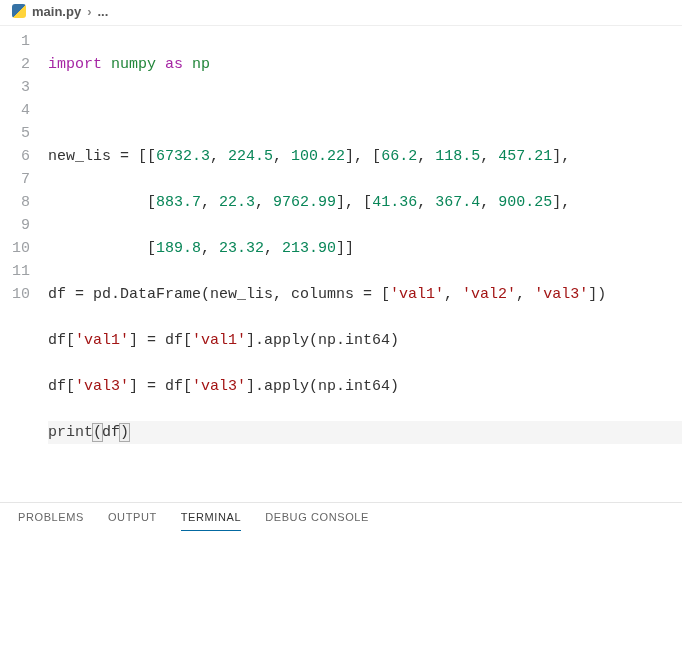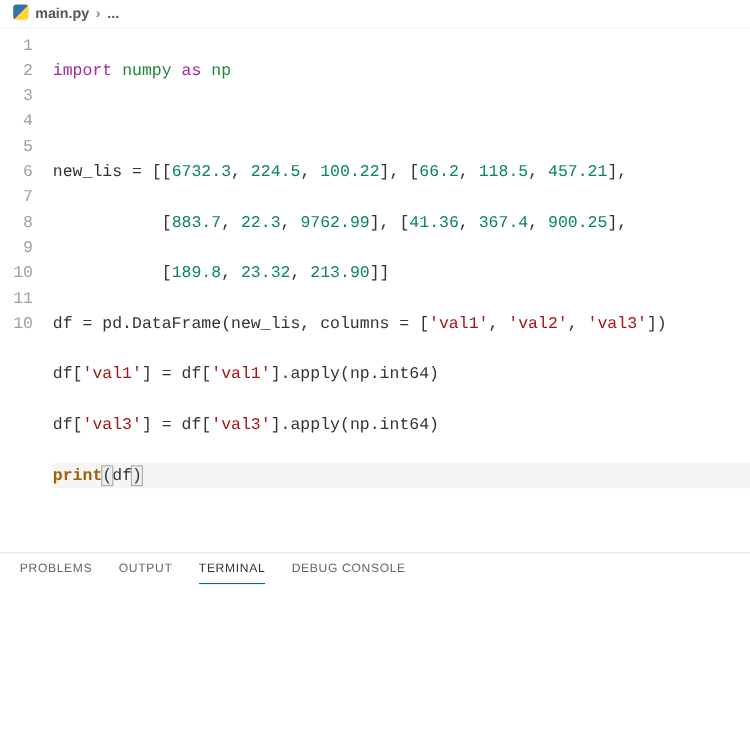--- a/index.html
+++ b/index.html
@@ -45,21 +45,21 @@
   .code {
     flex: 1;
     white-space: pre;
     position: relative;
   }
   .code .line { min-height: 23px; }
   .kw { color: #a626a4; }       
   .mod { color: #22863a; }      
   .num { color: #098658; }      
   .str { color: #a31515; }
-  .fn { color: #a16207; font-weight: bold; }
+  .fn { color: #404040; }
   .cursor-line { background: #f5f5f5; }
   
   .panel-tabs {
     display: flex;
     gap: 24px;
     padding: 8px 18px 6px 18px;
     border-top: 1px solid #e5e5e5;
     margin-top: 12px;
     font-size: 11px;
     letter-spacing: 0.6px;

